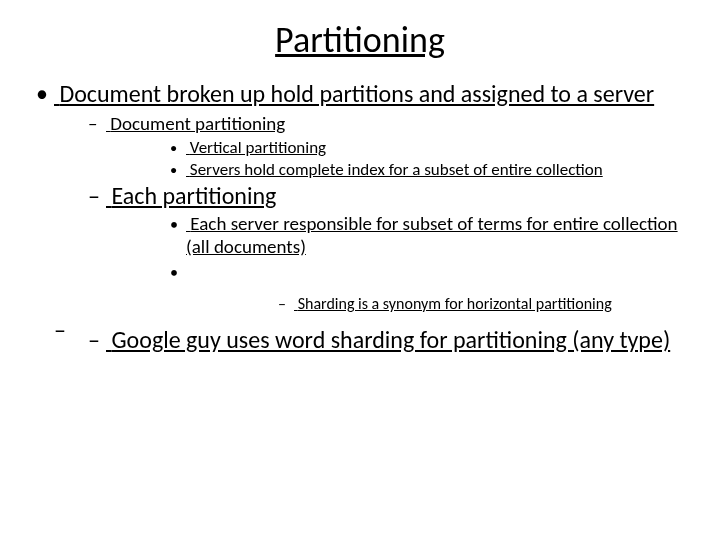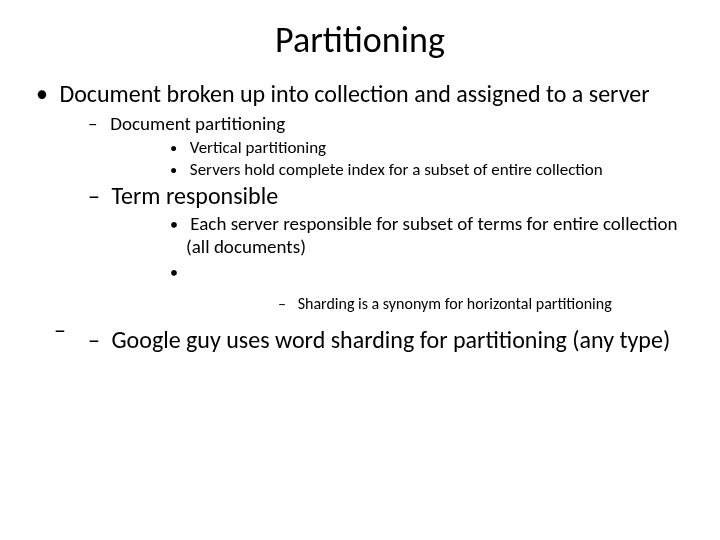--- a/index.html
+++ b/index.html
@@ -9,20 +9,21 @@
     height: 540px;
     background: #fff;
     font-family: Calibri, "Segoe UI", Arial, sans-serif;
     color: #000;
   }
   .slide {
     box-sizing: border-box;
     width: 720px;
     height: 388px;
     padding: 12px 28px 20px 28px;
+    text-decoration: underline;
   }
   .title {
     font-size: 36px;
     text-align: center;
     margin: 6px 0 18px 0;
     font-weight: 400;
   }
   ul { margin: 0; padding: 0; list-style: none; }
   li { margin: 0; padding: 0; }
 
@@ -97,38 +98,38 @@
   .gap { height: 8px; }
 </style>
 </head>
 <body>
 
 <div class="slide">
   <div class="title">Partitioning</div>
 
   <ul class="l1">
     <li>
-      <span>Document broken up into collection and assigned to a server</span>
+      <span>Document broken up hold partitions and assigned to a server</span>
 
       <ul class="l2">
         <li class="l2-small">
           <span>Document partitioning</span>
 
           <ul class="l3">
             <li class="l3-small">
               <span>Vertical partitioning</span>
             </li>
             <li class="l3-small">
               <span>Servers hold complete index for a subset of entire collection</span>
             </li>
           </ul>
         </li>
 
         <li class="l2-large">
-          <span>Term responsible</span>
+          <span>Each partitioning</span>
 
           <ul class="l3">
             <li class="l3-med">
               <span>Each server responsible for subset of terms for entire collection (all documents)</span>
             </li>
             <li class="l3-med">
 
               <ul class="l4">
                 <li>
                   <span>Sharding is a synonym for horizontal partitioning</span>

